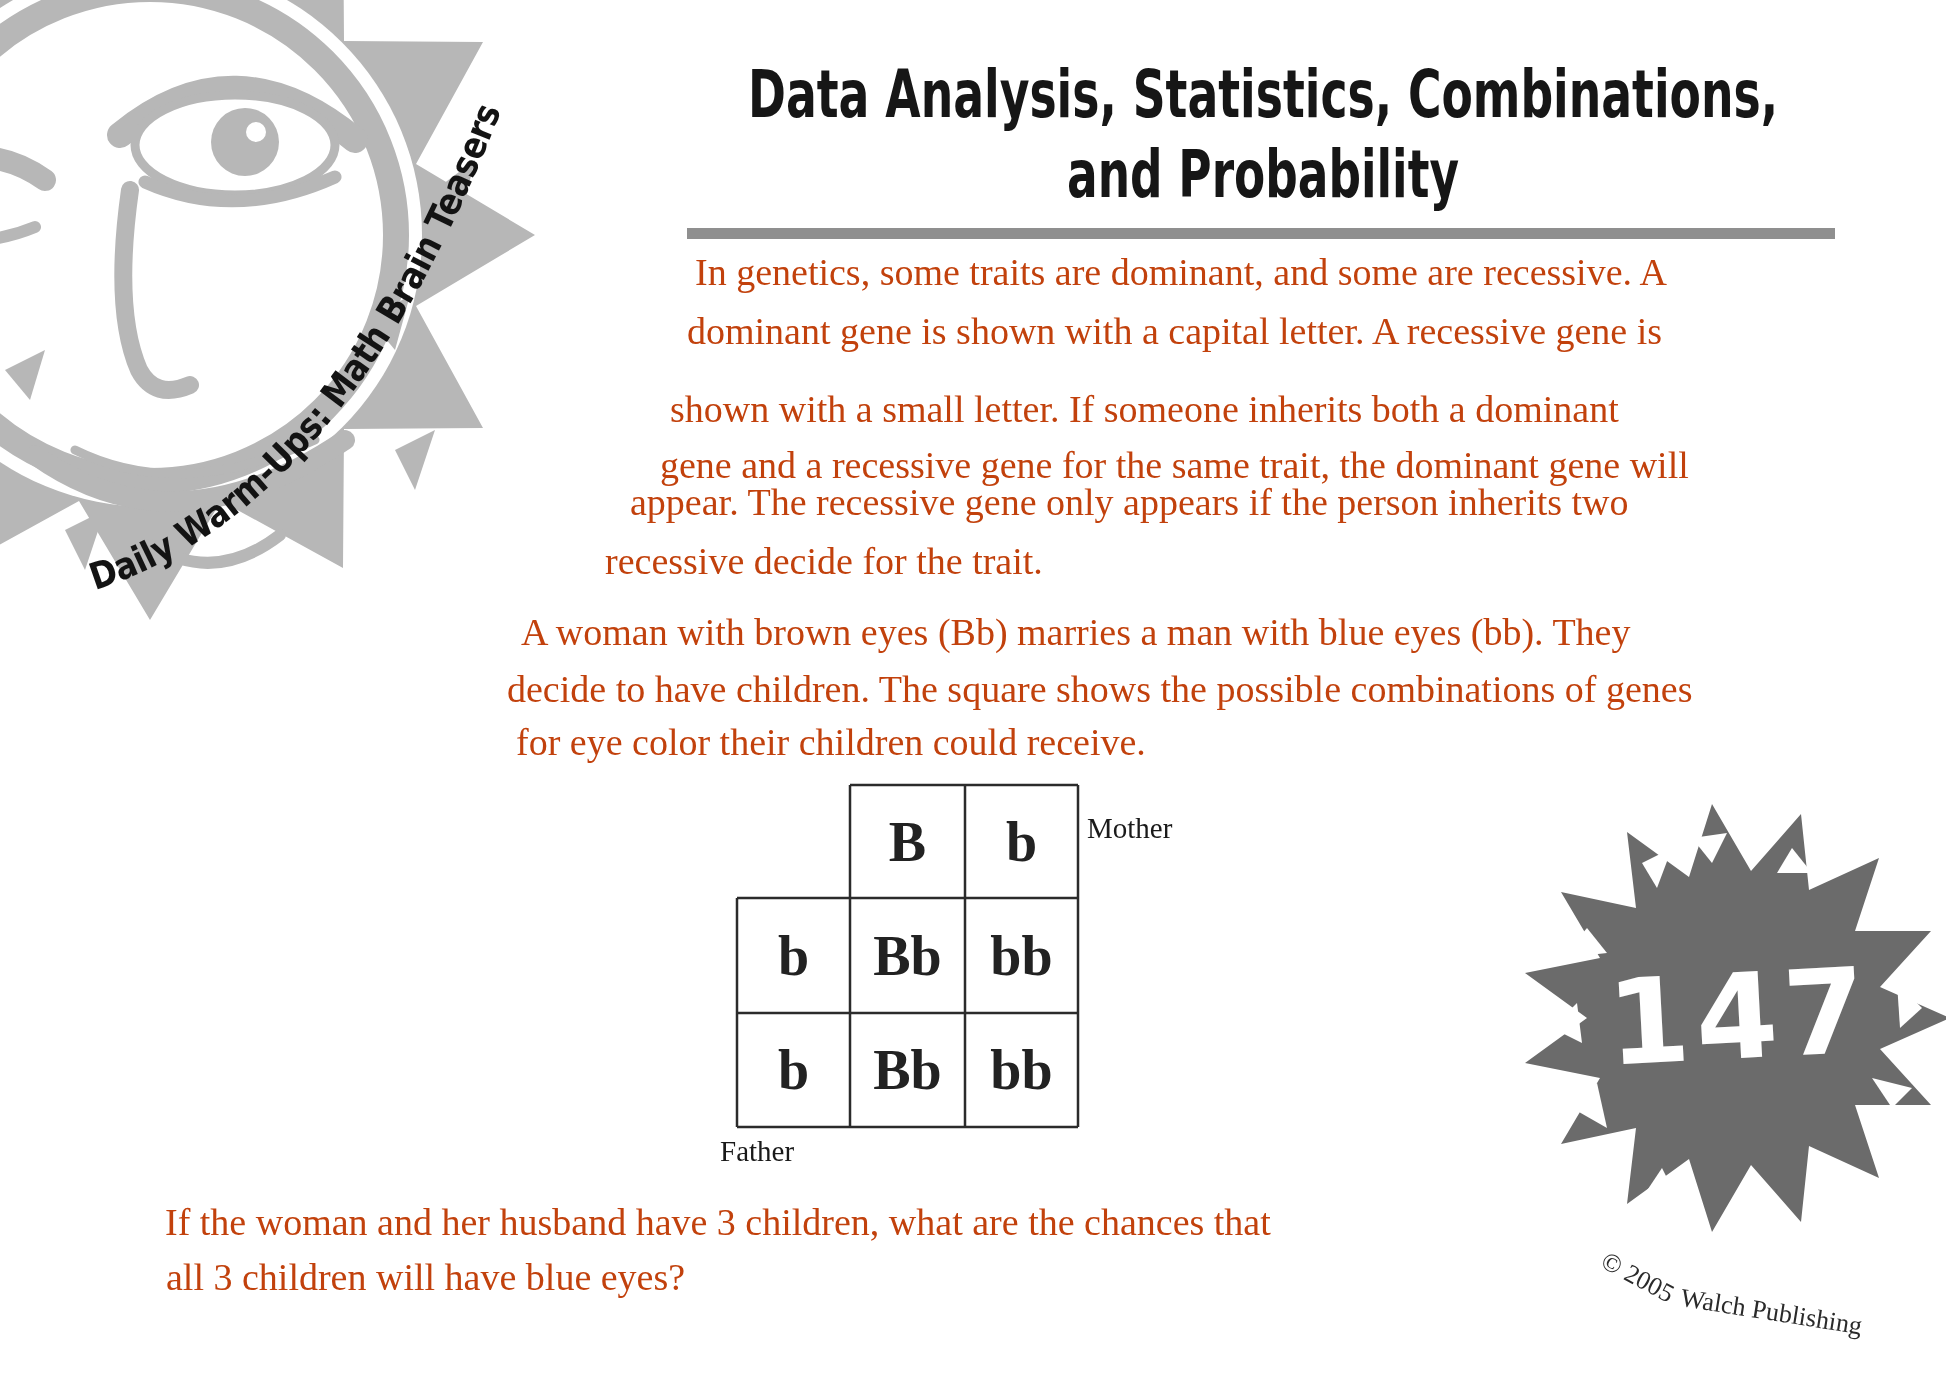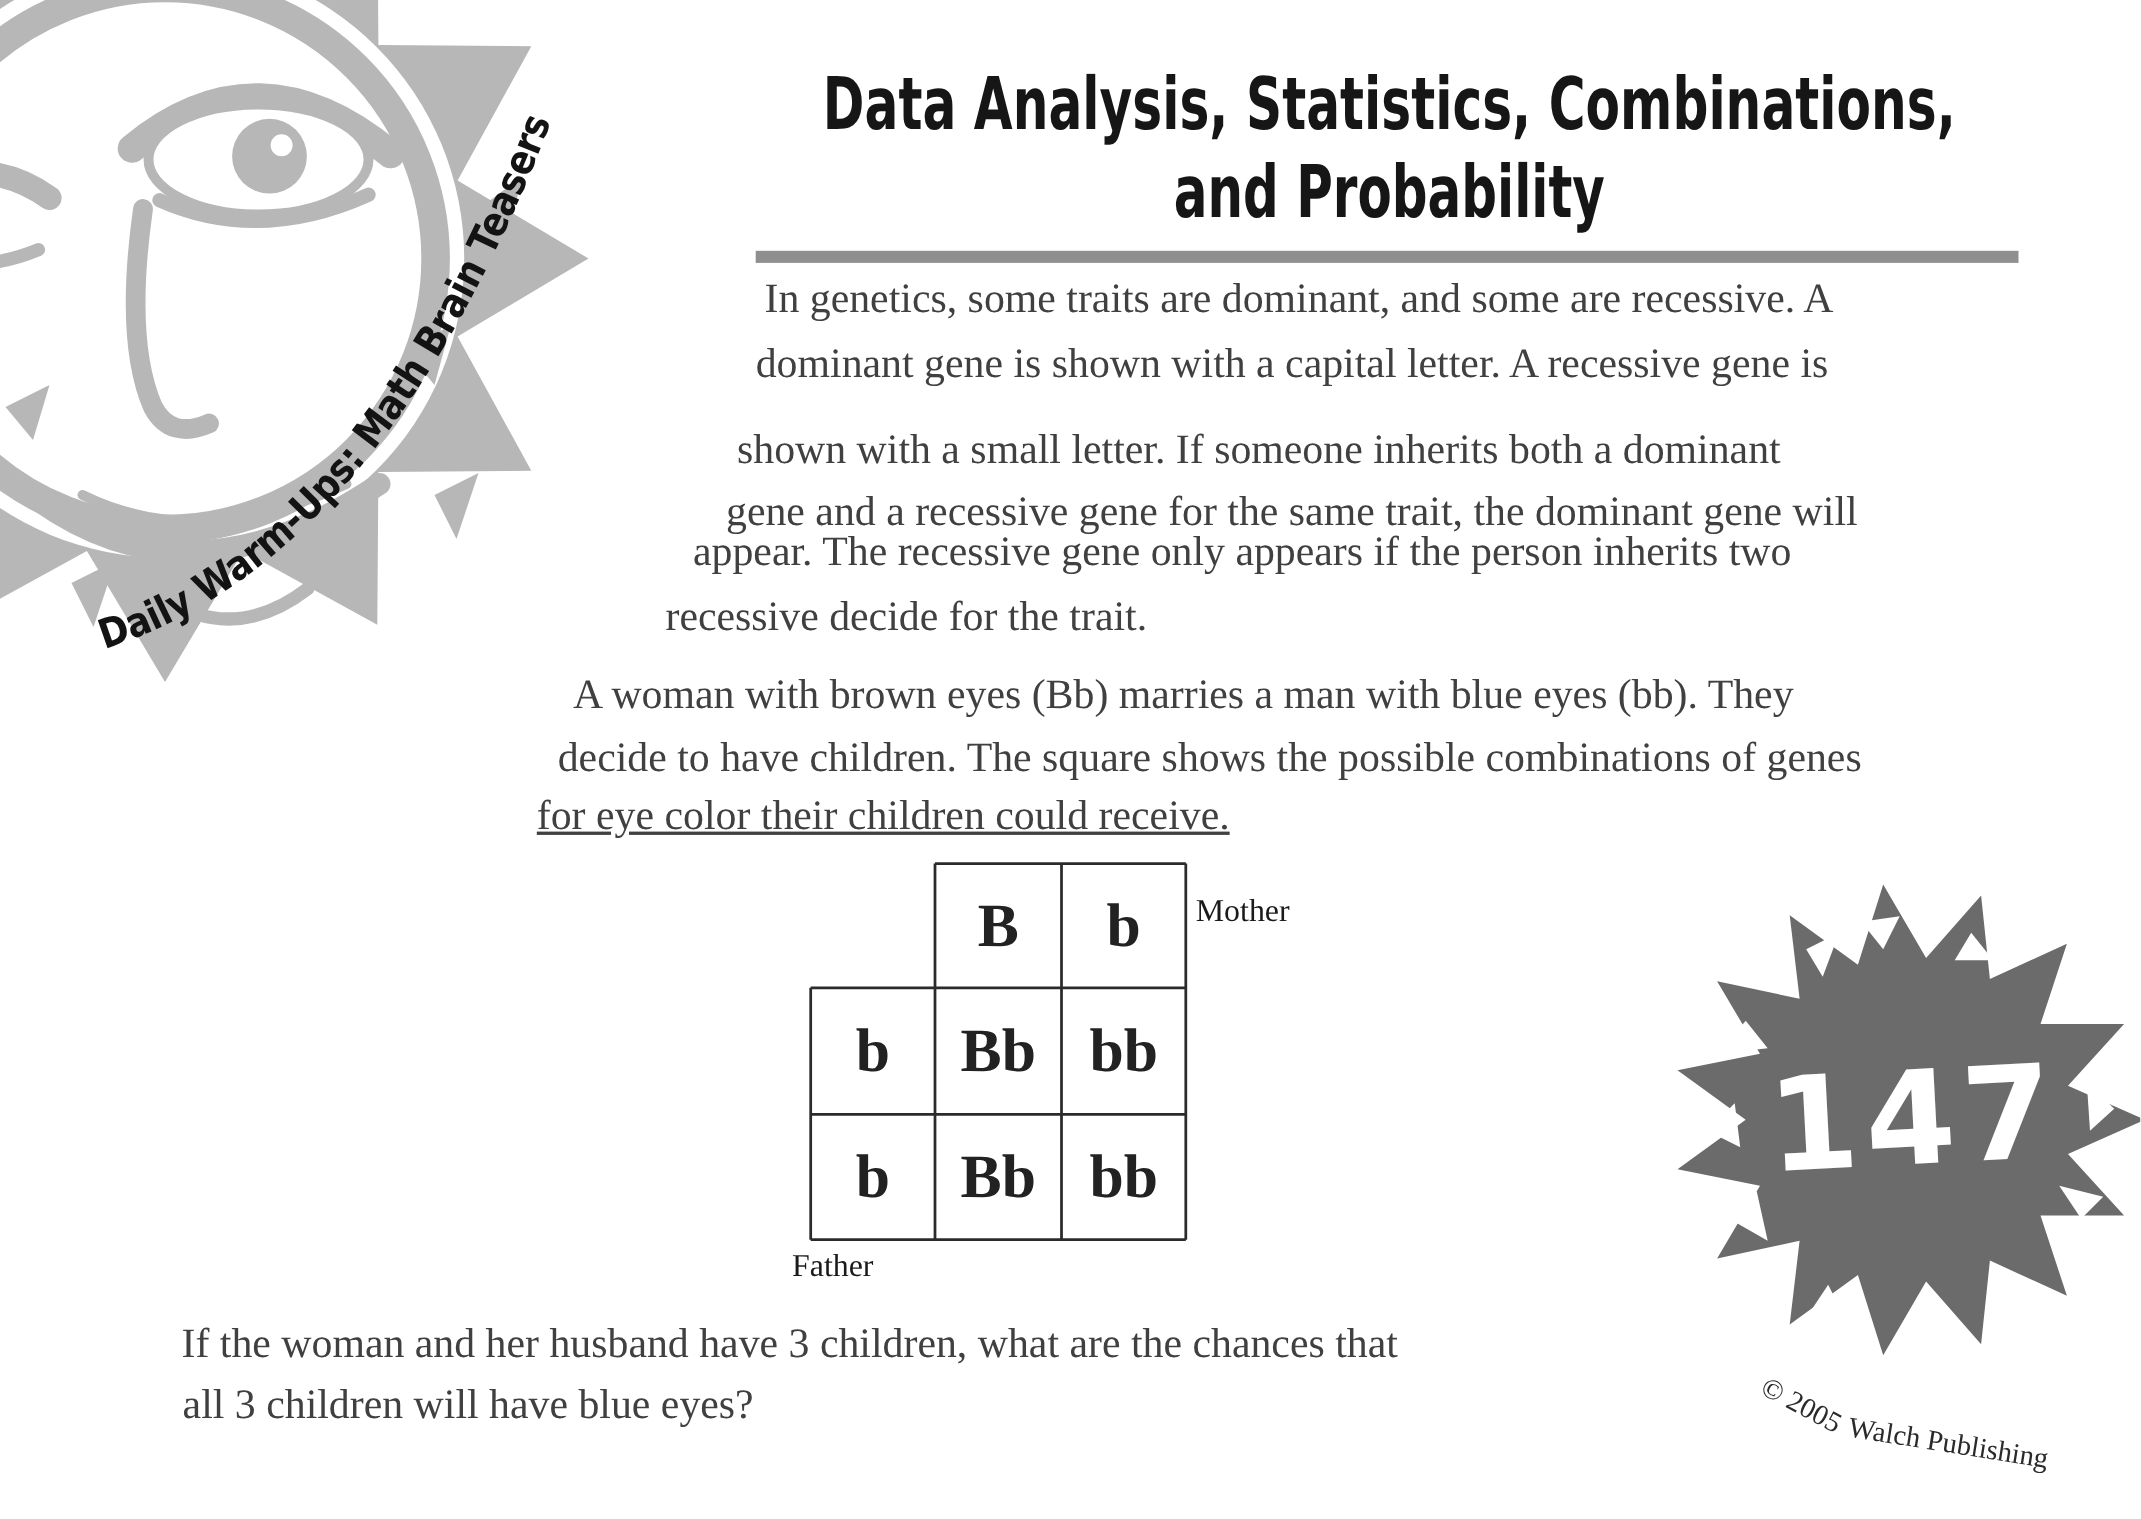--- a/index.html
+++ b/index.html
@@ -3,21 +3,21 @@
 <meta charset="utf-8">
 <style>
   html,body{margin:0;padding:0;background:#ffffff;}
   #page{
     position:relative;width:1946px;height:1381px;background:#ffffff;
     overflow:hidden;font-family:"Liberation Serif",serif;color:#1a1a1a;
   }
   .abs{position:absolute;white-space:nowrap;}
   svg{position:absolute;display:block;}
   
-  .bodyline{font-family:"Liberation Serif",serif;font-size:38px;line-height:1;color:#404040;text-align:center;}
+  .bodyline{font-family:"Liberation Serif",serif;font-size:38px;line-height:1;color:#c2410c;text-align:center;}
   
   .pcell{
     position:absolute;display:flex;align-items:center;justify-content:center;
     font-family:"Liberation Serif",serif;font-weight:bold;font-size:56px;color:#222;
   }
   .plabel{font-family:"Liberation Serif",serif;font-size:29px;color:#1a1a1a;}
   
   .pagenum{
     position:absolute;left:1597px;top:942px;width:285px;height:150px;
     line-height:150px;text-align:center;color:#ffffff;
@@ -84,21 +84,21 @@
     <div class="abs bodyline" style="left:687px;top:312px;">dominant gene is shown with a capital letter. A recessive gene is</div>
     <div class="abs bodyline" style="left:670px;top:390px;">shown with a small letter. If someone inherits both a dominant</div>
     <div class="abs bodyline" style="left:660px;top:446px;">gene and a recessive gene for the same trait, the dominant gene will</div>
     <div class="abs bodyline" style="left:630px;top:483px;">appear. The recessive gene only appears if the person inherits two</div>
     <div class="abs bodyline" style="left:605px;top:542px;">recessive decide for the trait.</div>
   </div>
 
   <div>
     <div class="abs bodyline" style="left:521px;top:613px;">A woman with brown eyes (Bb) marries a man with blue eyes (bb). They</div>
     <div class="abs bodyline" style="left:507px;top:670px;">decide to have children. The square shows the possible combinations of genes</div>
-    <div class="abs bodyline" style="left:488px;top:723px;text-decoration:underline;">for eye color their children could receive.</div>
+    <div class="abs bodyline" style="left:516px;top:723px;">for eye color their children could receive.</div>
   </div>
 
   <svg style="left:730px;top:778px;" width="360" height="360" viewBox="0 0 360 360">
     <g stroke="#2b2b2b" stroke-width="2.5">
       <line x1="7" y1="120" x2="7" y2="349"></line>
       <line x1="120" y1="7" x2="120" y2="349"></line>
       <line x1="235" y1="7" x2="235" y2="349"></line>
       <line x1="348" y1="7" x2="348" y2="349"></line>
       <line x1="120" y1="7" x2="348" y2="7"></line>
       <line x1="7" y1="120" x2="348" y2="120"></line>

